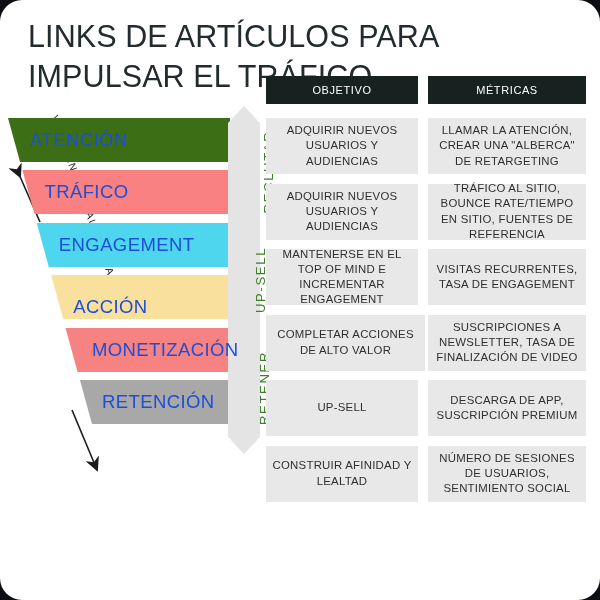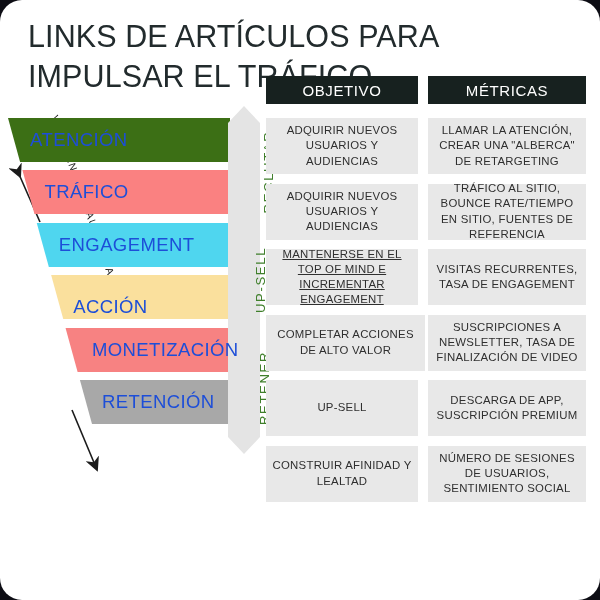--- a/index.html
+++ b/index.html
@@ -119,21 +119,21 @@
     position: absolute;
     left: 266px;
     top: 76px;
   }
   .col-head {
     position: absolute;
     top: 0;
     height: 28px;
     background: #17211f;
     color: #ffffff;
-    font-size: 15px;
+    font-size: 11px;
     letter-spacing: 0.6px;
     display: flex;
     align-items: center;
     justify-content: center;
     text-transform: uppercase;
   }
   .cell {
     position: absolute;
     background: #e8e8e8;
     color: #2f2f2f;
@@ -218,21 +218,21 @@
       <div class="stage-word" style="top: 236px; height: 92px; line-height: 92px; color: rgb(63, 127, 43);"><span>RETENER</span></div>
     </div>
 
   <div id="table">
       <div class="col-head" style="left: 0px; width: 152px; background: rgb(23, 33, 31);">OBJETIVO</div>
       <div class="col-head" style="left: 162px; width: 158px; background: rgb(23, 33, 31);">MÉTRICAS</div>
       <div class="cell" style="left: 0px; width: 152px; top: 42px; height: 56px; background: rgb(232, 232, 232);">ADQUIRIR NUEVOS USUARIOS Y AUDIENCIAS</div>
       <div class="cell" style="left: 162px; width: 158px; top: 42px; height: 56px; background: rgb(232, 232, 232);">LLAMAR LA ATENCIÓN, CREAR UNA "ALBERCA" DE RETARGETING</div>
       <div class="cell" style="left: 0px; width: 152px; top: 107.5px; height: 56px; background: rgb(232, 232, 232);">ADQUIRIR NUEVOS USUARIOS Y AUDIENCIAS</div>
       <div class="cell" style="left: 162px; width: 158px; top: 107.5px; height: 56px; background: rgb(232, 232, 232);">TRÁFICO AL SITIO, BOUNCE RATE/TIEMPO EN SITIO, FUENTES DE REFERENCIA</div>
-      <div class="cell" style="left: 0px; width: 152px; top: 173px; height: 56px; background: rgb(232, 232, 232); text-decoration: underline;">MANTENERSE EN EL TOP OF MIND E INCREMENTAR ENGAGEMENT</div>
+      <div class="cell" style="left: 0px; width: 152px; top: 173px; height: 56px; background: rgb(232, 232, 232);">MANTENERSE EN EL TOP OF MIND E INCREMENTAR ENGAGEMENT</div>
       <div class="cell" style="left: 162px; width: 158px; top: 173px; height: 56px; background: rgb(232, 232, 232);">VISITAS RECURRENTES, TASA DE ENGAGEMENT</div>
       <div class="cell" style="left: 0px; width: 159px; top: 238.5px; height: 56px; background: rgb(232, 232, 232);">COMPLETAR ACCIONES DE ALTO VALOR</div>
       <div class="cell" style="left: 162px; width: 158px; top: 238.5px; height: 56px; background: rgb(232, 232, 232);">SUSCRIPCIONES A NEWSLETTER, TASA DE FINALIZACIÓN DE VIDEO</div>
       <div class="cell" style="left: 0px; width: 152px; top: 304px; height: 56px; background: rgb(232, 232, 232);">UP-SELL</div>
       <div class="cell" style="left: 162px; width: 158px; top: 304px; height: 56px; background: rgb(232, 232, 232);">DESCARGA DE APP, SUSCRIPCIÓN PREMIUM</div>
       <div class="cell" style="left: 0px; width: 152px; top: 369.5px; height: 56px; background: rgb(232, 232, 232);">CONSTRUIR AFINIDAD Y LEALTAD</div>
       <div class="cell" style="left: 162px; width: 158px; top: 369.5px; height: 56px; background: rgb(232, 232, 232);">NÚMERO DE SESIONES DE USUARIOS, SENTIMIENTO SOCIAL</div>
     </div>
 
 </div>

